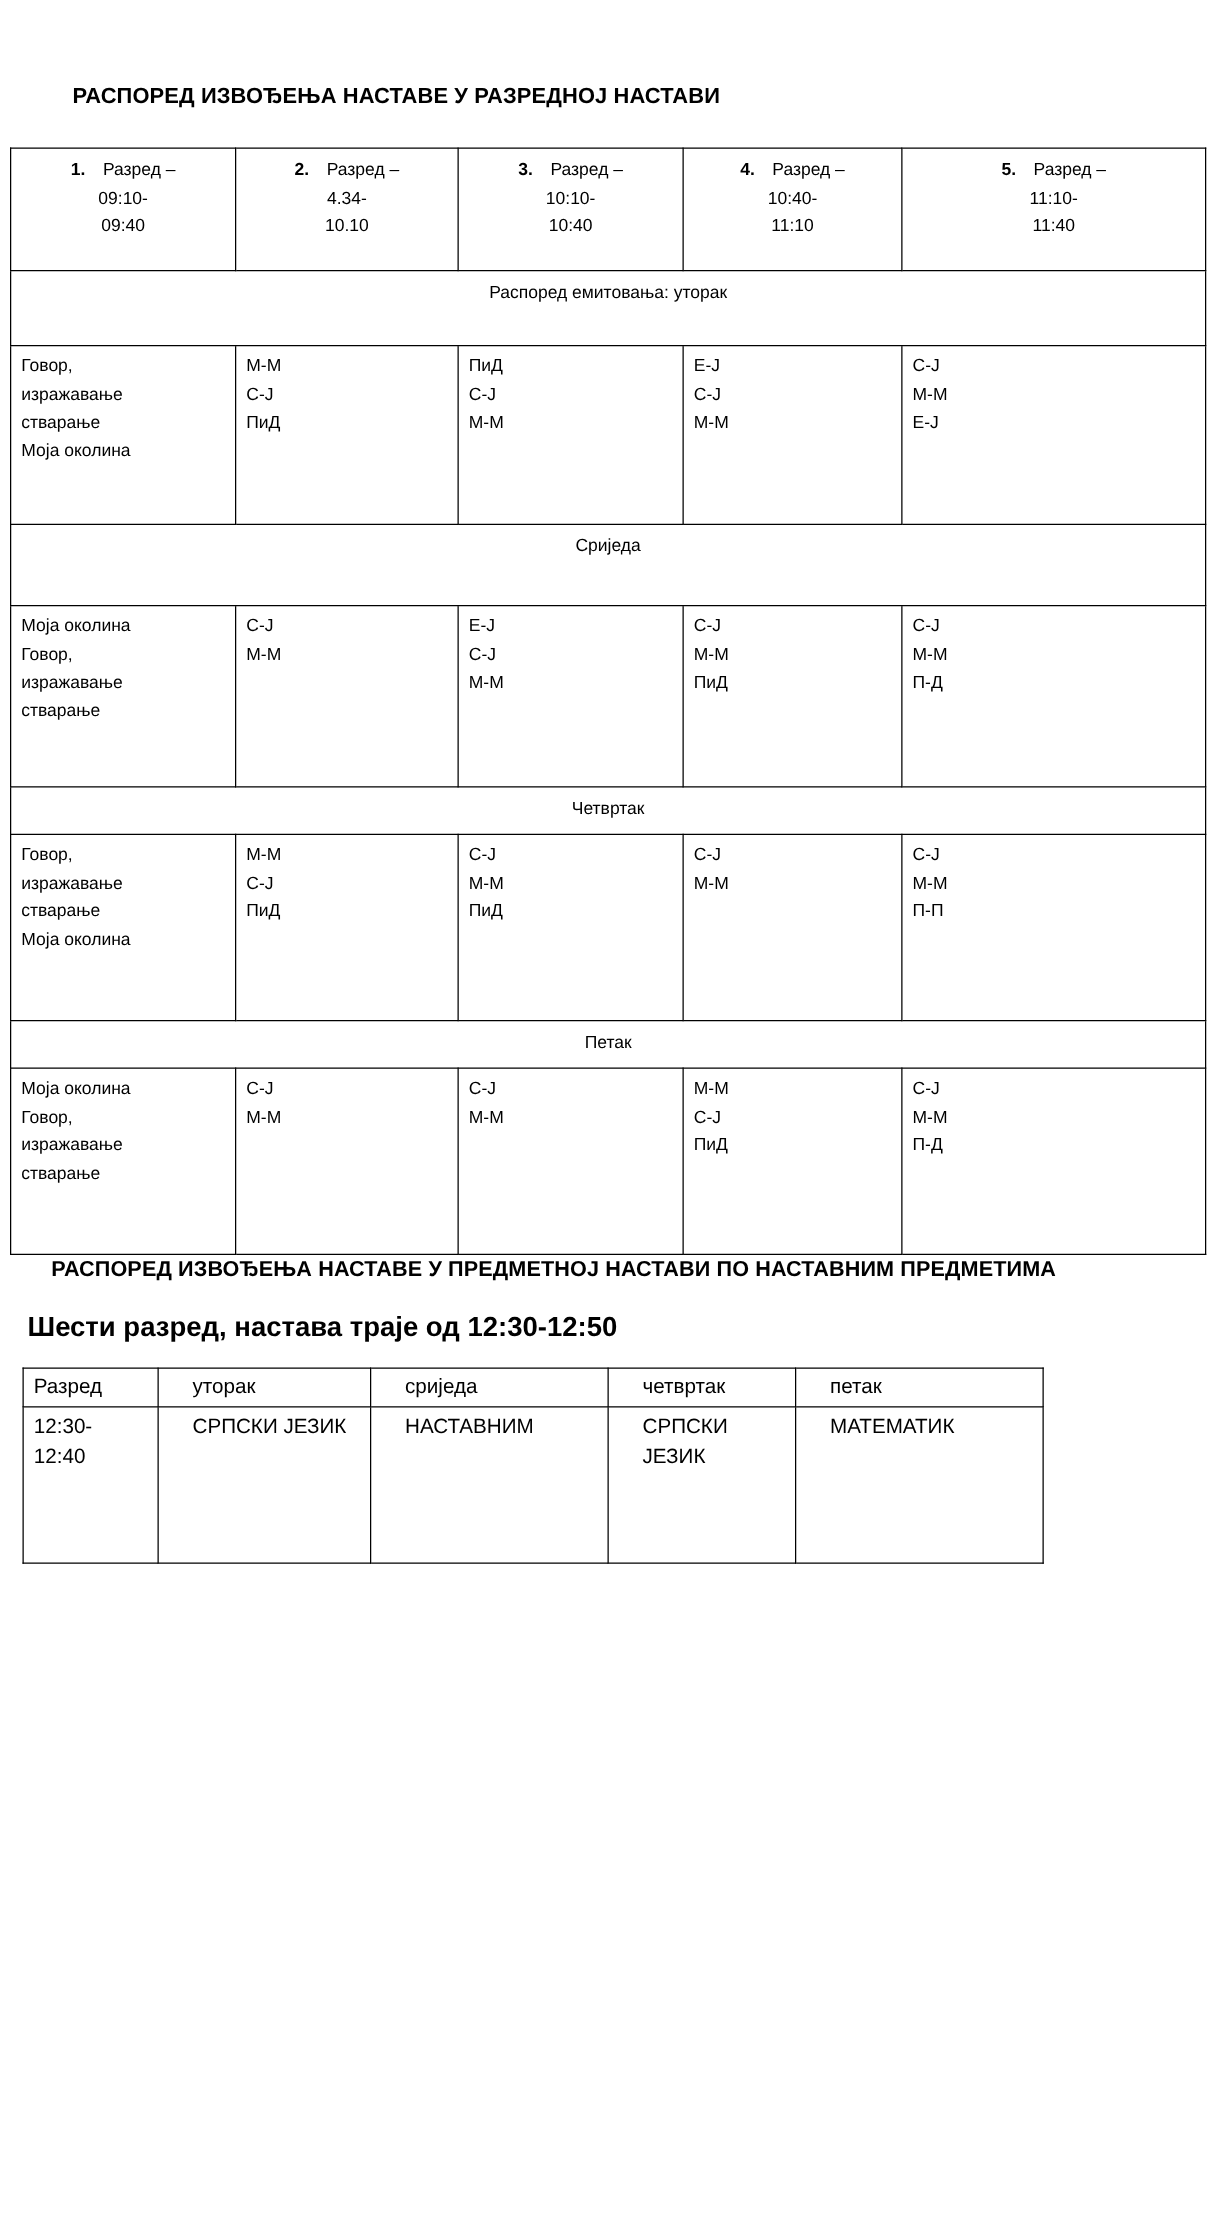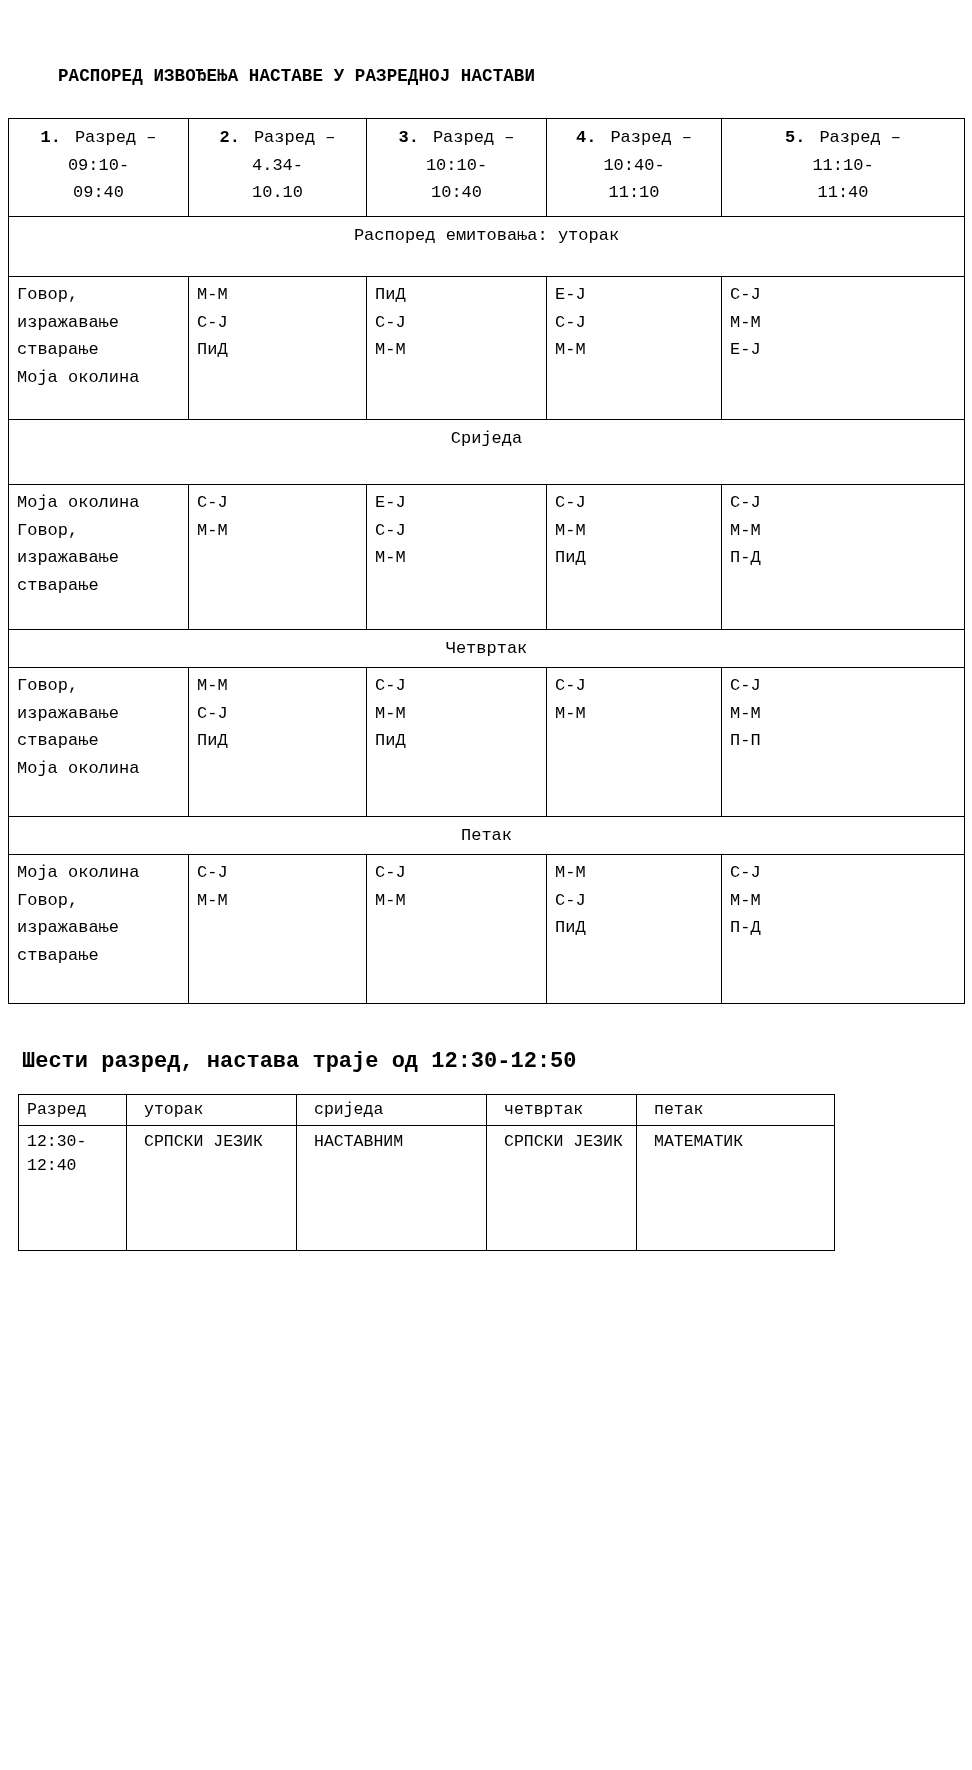--- a/index.html
+++ b/index.html
@@ -13,21 +13,20 @@
     font-family: "Liberation Sans", sans-serif;
     color: #000000;
     position: relative;
     overflow: hidden;
   }
   .page {
     position: relative;
     width: 972px;
     height: 1446px;
     box-sizing: border-box;
-    font-family: Liberation Mono, monospace;
   }
 
   
   .h-main {
     position: absolute;
     font-weight: bold;
     font-size: 17.5px;
     letter-spacing: 0.1px;
     white-space: nowrap;
   }
@@ -47,21 +46,21 @@
     table-layout: fixed;
   }
   #schedule-table {
     position: absolute;
     left: 8px;
     top: 118px;
     width: 956px;
   }
   #schedule-table td {
     border: 1.3px solid #000;
-    font-size: 17px;
+    font-size: 14px;
     line-height: 1.62;
     vertical-align: top;
     padding: 4px 8px 4px 8px;
     margin-left: 32px;
   }
   #schedule-table td.hdr {
     text-align: center;
     vertical-align: top;
     padding-top: 5px;
   }
@@ -93,21 +92,21 @@
     font-size: 16.5px;
     line-height: 1.45;
     vertical-align: top;
     padding: 4px 6px 4px 8px;
   }
   #subject-table td.tm {
     width: 108px;
     margin-left: 32px;
   }
   #subject-table td.sub {
-    padding-left: 17px;
+    padding-left: 27px;
   }
   #subject-table tr.hdrrow td {
     padding-top: 3px;
     padding-bottom: 3px;
   }
   .twoline span { display: block; }
 </style>
 </head>
 <body>
 
@@ -283,20 +282,21 @@
         </td>
         <td class="cell-lines">
           <span>С-Ј</span>
           <span>М-М</span>
           <span>П-Д</span>
         </td>
       </tr>
     </tbody>
   </table>
 
+  <div class="h-main" id="title-2">РАСПОРЕД ИЗВОЂЕЊА НАСТАВЕ  У ПРЕДМЕТНОЈ НАСТАВИ ПО НАСТАВНИМ ПРЕДМЕТИМА</div>
 
   <div id="subtitle-2">Шести разред, настава траје од 12:30-12:50</div>
 
   <table id="subject-table">
     <colgroup>
       <col style="width:108px">
       <col style="width:170px">
       <col style="width:190px">
       <col style="width:150px">
       <col style="width:198px">

